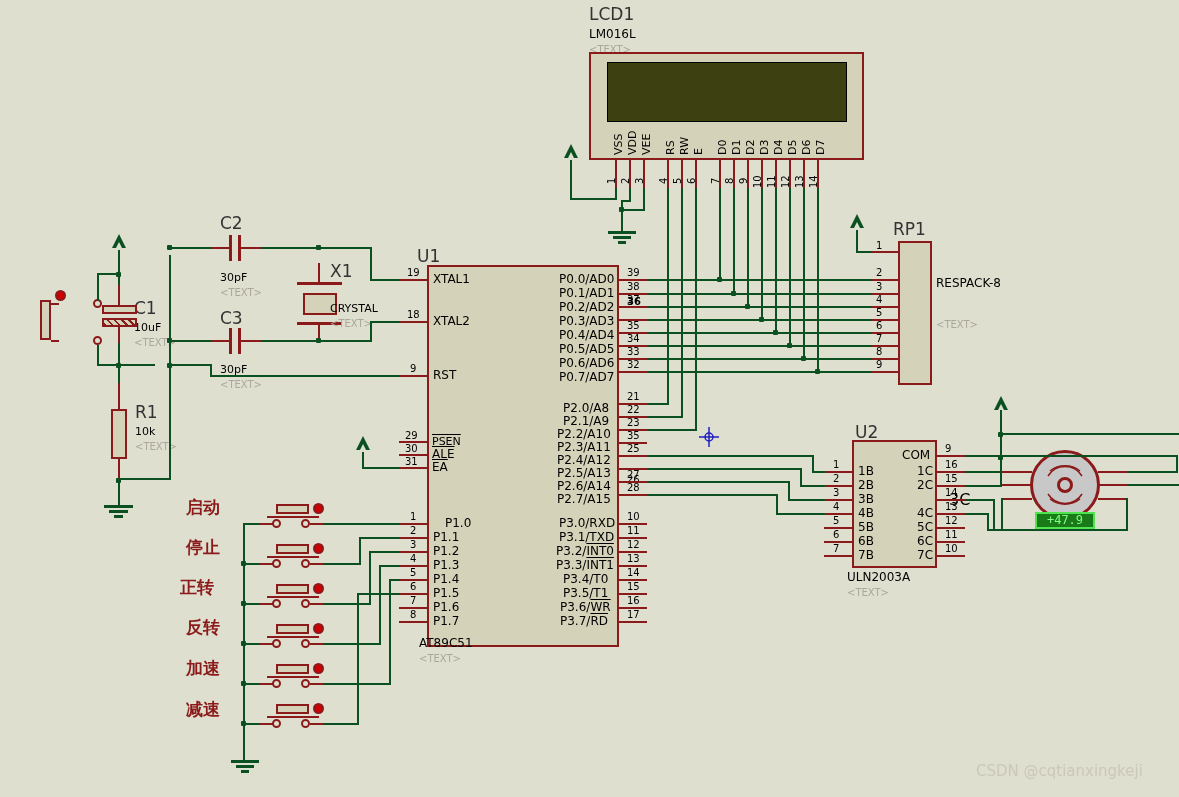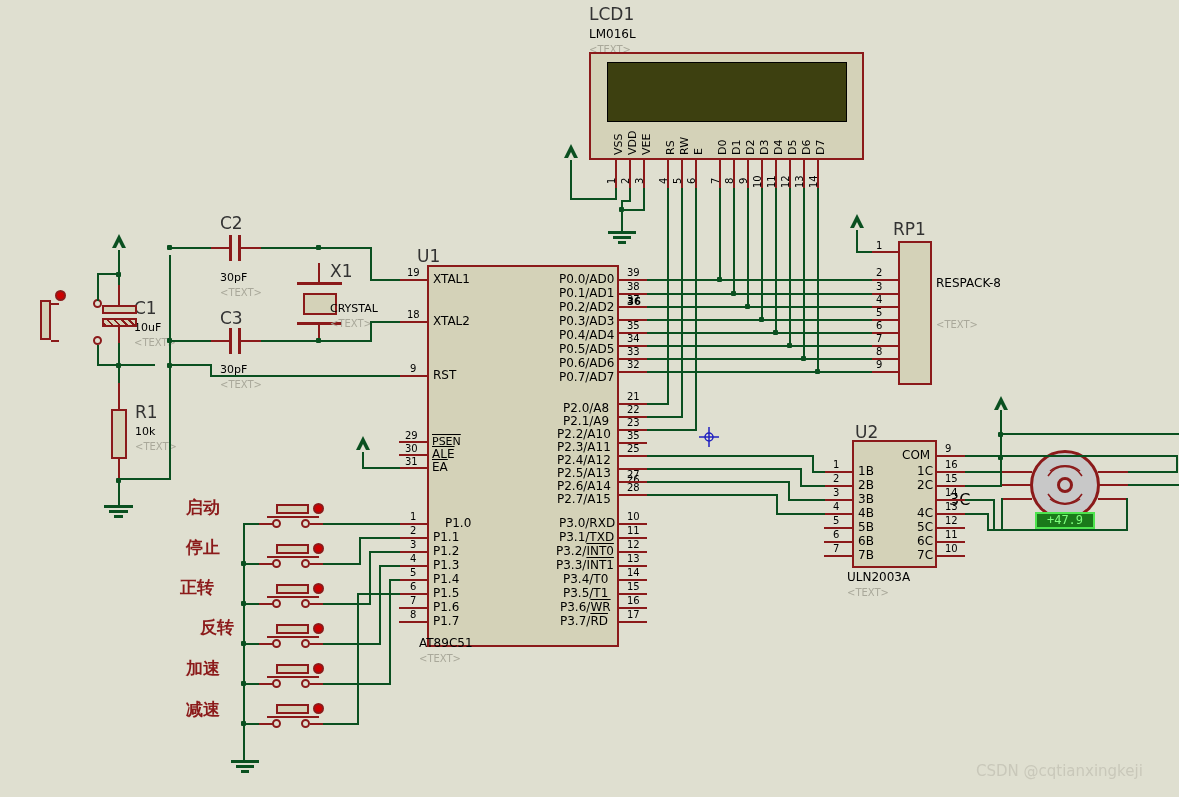--- a/index.html
+++ b/index.html
@@ -396,21 +396,21 @@
   <div class="swt" style="left:301px;top:599px;"></div>
   <div class="swact" style="left:313px;top:583px;"></div>
   <div class="pin" style="left:258px;top:603px;width:15px;height:2px;"></div>
   <div class="pin" style="left:310px;top:603px;width:14px;height:2px;"></div>
   <div class="dot" style="left:241px;top:601px;"></div>
   <div class="w" style="left:243px;top:603px;width:16px;height:2px;"></div>
   <div class="w" style="left:323px;top:603px;width:48px;height:2px;"></div>
   <div class="w" style="left:369px;top:551px;width:2px;height:54px;"></div>
   <div class="w" style="left:369px;top:551px;width:31px;height:2px;"></div>
 
-  <div class="cnlbl" style="left:200px;top:619px;">反转</div>
+  <div class="cnlbl" style="left:186px;top:619px;">反转</div>
   <div class="swcap" style="left:276px;top:624px;width:33px;height:10px;"></div>
   <div class="swbar" style="left:267px;top:636px;width:52px;"></div>
   <div class="swt" style="left:272px;top:639px;"></div>
   <div class="swt" style="left:301px;top:639px;"></div>
   <div class="swact" style="left:313px;top:623px;"></div>
   <div class="pin" style="left:258px;top:643px;width:15px;height:2px;"></div>
   <div class="pin" style="left:310px;top:643px;width:14px;height:2px;"></div>
   <div class="dot" style="left:241px;top:641px;"></div>
   <div class="w" style="left:243px;top:643px;width:16px;height:2px;"></div>
   <div class="w" style="left:323px;top:643px;width:58px;height:2px;"></div>

